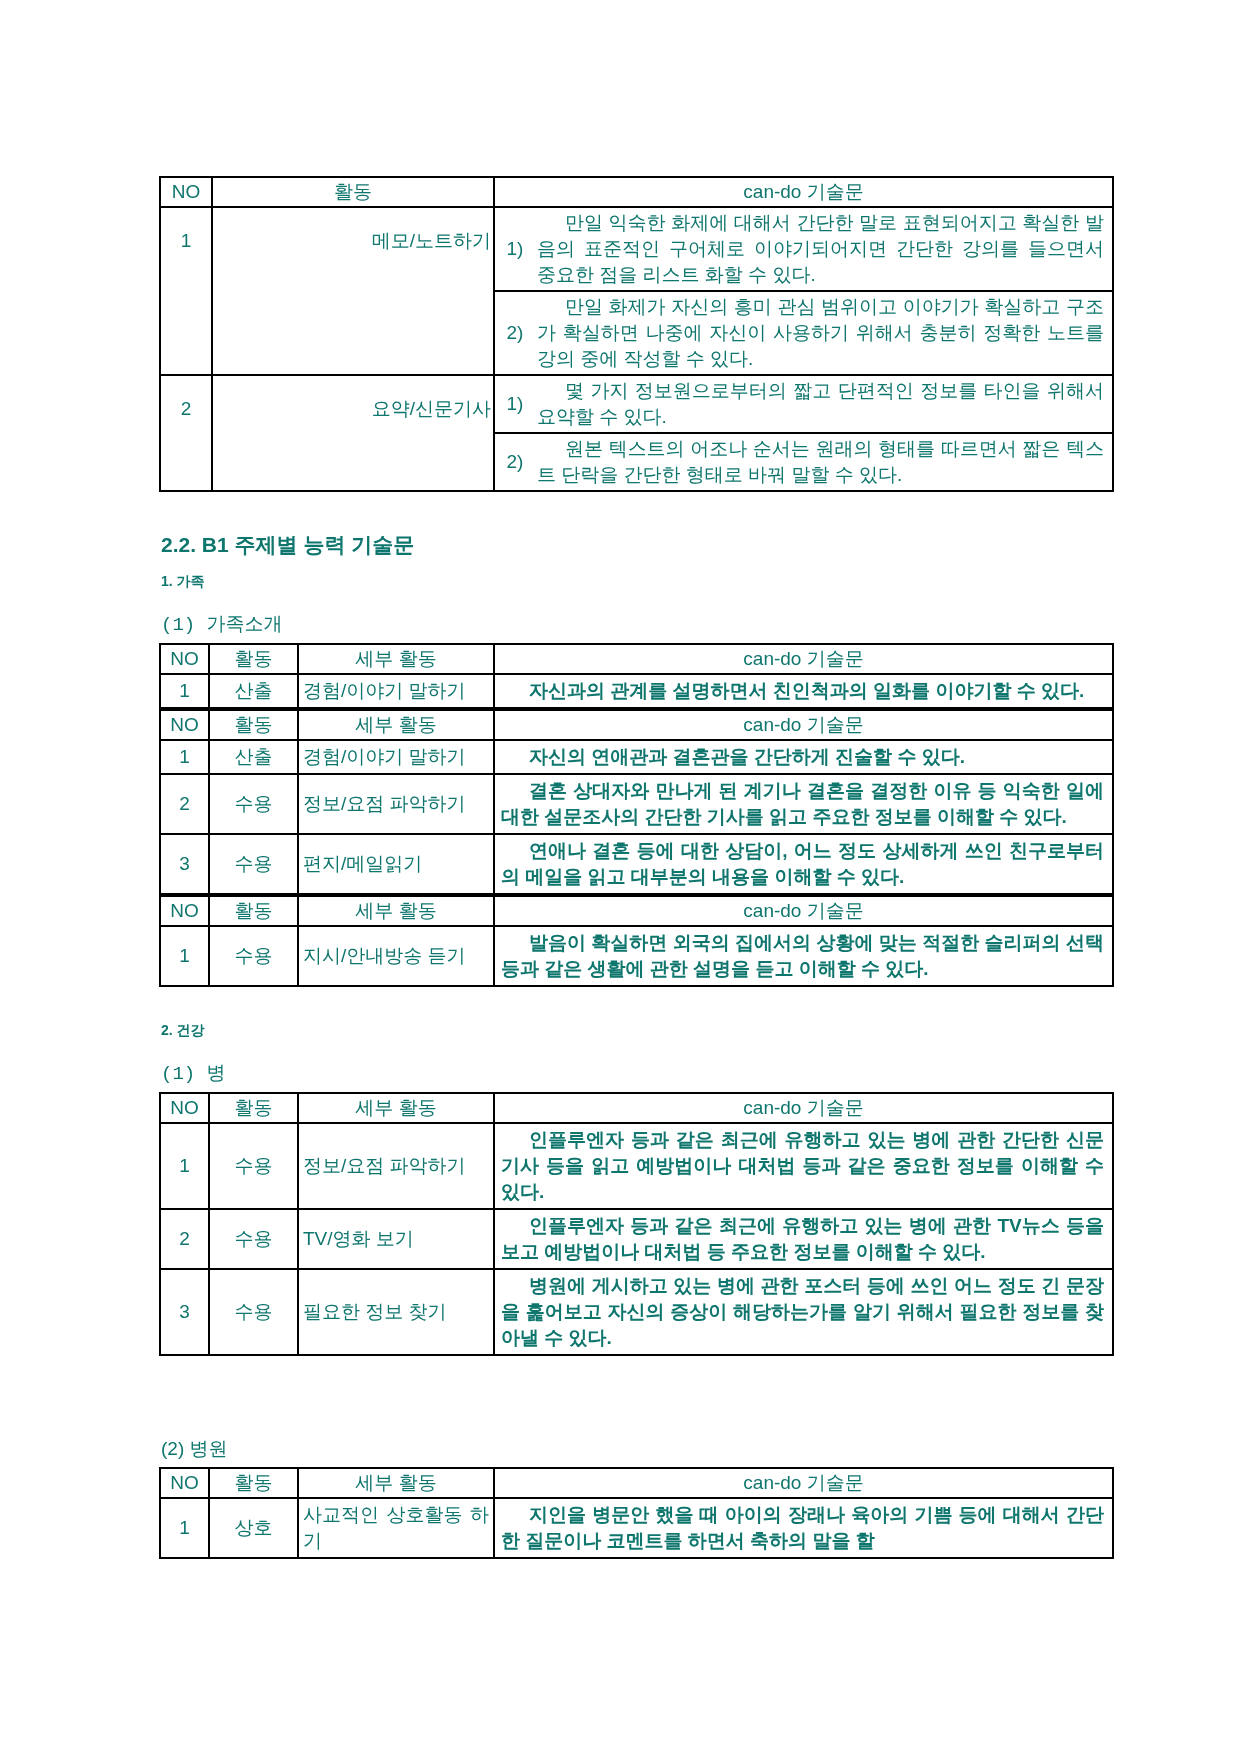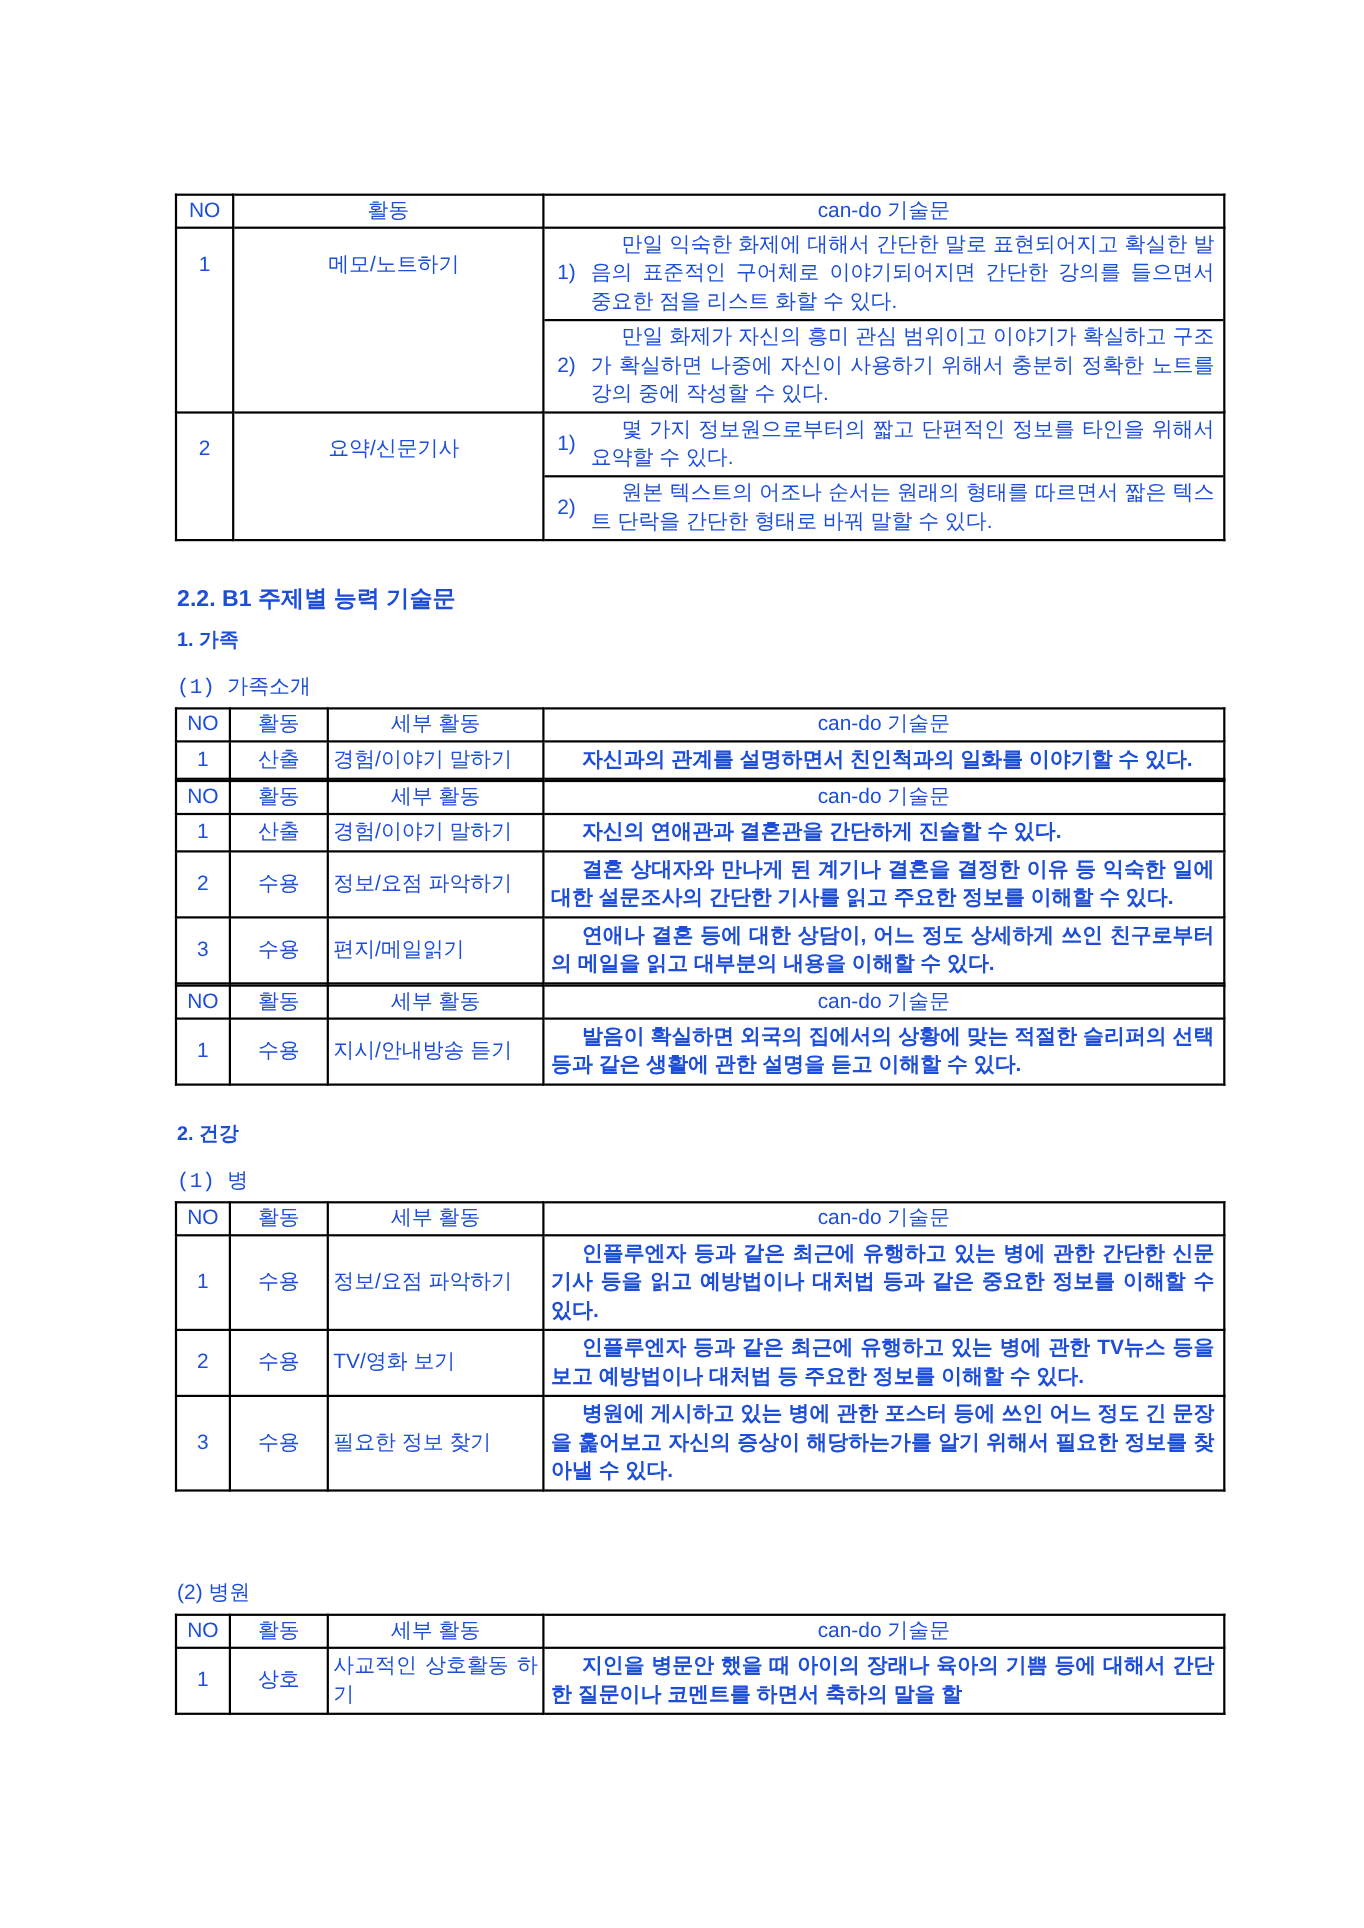--- a/index.html
+++ b/index.html
@@ -5,36 +5,36 @@
   html,body { margin:0; padding:0; background:#ffffff; }
   .page {
     position:relative;
     width:1240px; height:1753px;
     background:#ffffff;
     box-sizing:border-box;
     padding:176px 126px 0 159px;
     font-family:"Liberation Sans", sans-serif;
     font-size:19px;
     line-height:26px;
-    color:#1d4ed8;
+    color:#0f766e;
     overflow:hidden;
   }
   table { border-collapse:collapse; width:100%; table-layout:fixed; }
   td, th { border:2px solid #000; box-sizing:border-box; }
   th {
     font-weight:normal; font-size:19px;
     height:30px; padding:1px 2px;
     text-align:center; vertical-align:middle;
     overflow:hidden; white-space:nowrap;
   }
   
   .t1 .col-no   { width:52px; }
   .t1 .col-act  { width:282px; }
   .t1 td.no-cell  { text-align:center; vertical-align:top; padding-top:20px; }
-  .t1 td.act-cell { text-align:center; vertical-align:top; padding:20px 2px 2px 12px; }
+  .t1 td.act-cell { text-align:right; vertical-align:top; padding:20px 2px 2px 12px; }
   .t1 td.cando-cell { padding:0; vertical-align:top; }
   .item { display:flex; align-items:center; }
   .item + .item { border-top:2px solid #000; }
   .inum { flex:0 0 40px; text-align:center; }
   .item p {
     flex:1; margin:0; padding:2px 8px 2px 2px;
     text-align:justify; text-indent:28px;
     word-break:break-all;
   }
   
@@ -46,21 +46,21 @@
     text-align:justify; vertical-align:middle;
     padding:2px 4px; word-break:break-all;
   }
   .t2 td.cando-cell { padding:0; vertical-align:middle;font-weight:bold; }
   .t2 td.cando-cell p {
     margin:0; padding:3px 8px 3px 6px;
     text-align:justify; text-indent:28px;
     word-break:break-all;
   }
   .sec-title   { font-weight:bold; font-size:21px; margin:38px 0 0 2px; line-height:30px; }
-  .topic-title { font-weight:bold; font-size:18px; margin:6px 0 0 2px;  line-height:30px; }
+  .topic-title { font-weight:bold; font-size:14px; margin:6px 0 0 2px;  line-height:30px; }
   .topic-title.gap { margin-top:28px; }
   .sublabel    { margin:28px 0 5px 2px; }
   .sublabel.tight  { margin-top:16px;font-family:Liberation Mono, monospace; }
   .sublabel.gap-lg { margin-top:80px; }
 </style>
 </head>
 <body>
 
 <div class="page">
 

